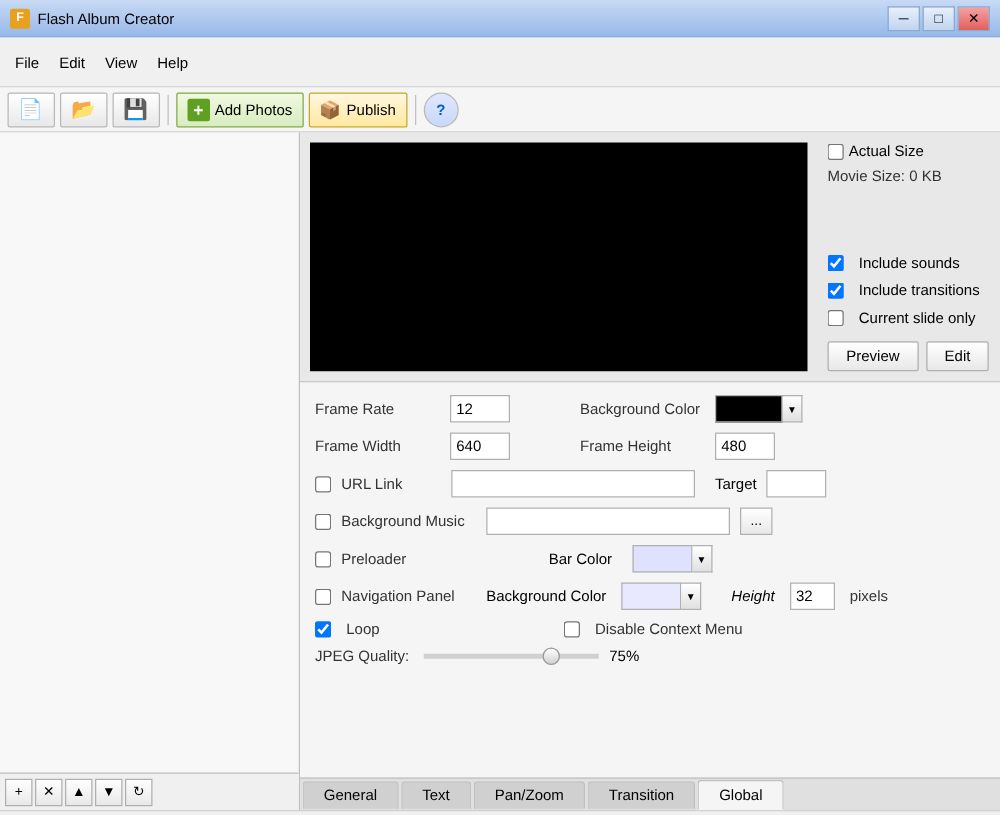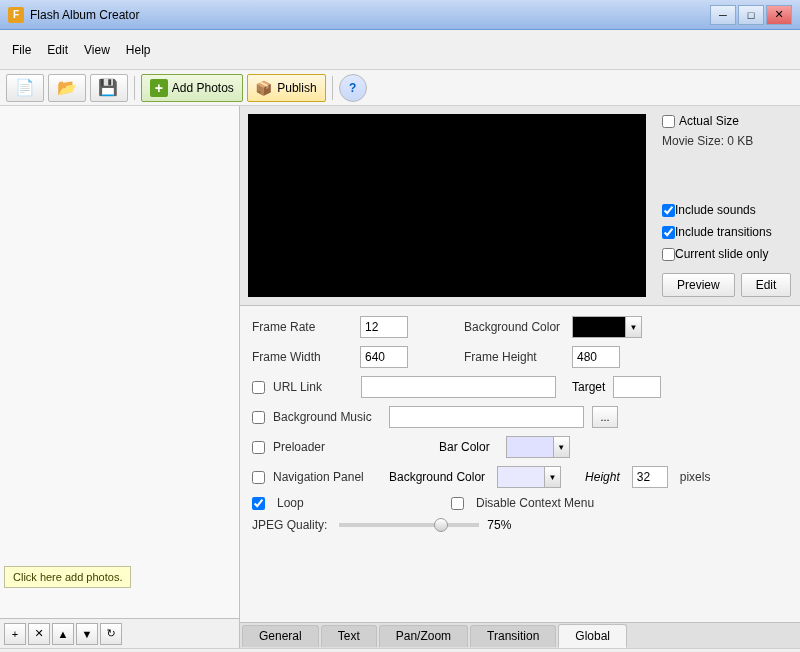--- a/index.html
+++ b/index.html
@@ -39,21 +39,21 @@
     
     .right-panel { flex: 1; display: flex; flex-direction: column; }
     
     
     .preview-area { display: flex; background: #e8e8e8; border-bottom: 1px solid #c0c0c0; }
     .preview-canvas { width: 398px; height: 183px; background: #000000; margin: 8px; flex-shrink: 0; }
     .preview-controls { flex: 1; padding: 8px; display: flex; flex-direction: column; gap: 6px; }
     .actual-size-row { display: flex; align-items: center; gap: 4px; }
     .movie-size-text { font-size: 12px; color: #333; }
     .spacer { flex: 1; }
-    .checkbox-row { display: flex; align-items: center; gap: 0; margin-bottom: 2px; }
+    .checkbox-row { display: flex; align-items: center; gap: 12px; margin-bottom: 2px; }
     .checkbox-row input[type=checkbox] { width: 13px; height: 13px; }
     .preview-buttons { display: flex; gap: 6px; margin-top: 4px; }
     .preview-btn { height: 24px; padding: 0 14px; border: 1px solid #b0b0b0; background: linear-gradient(to bottom, #ffffff, #e8e8e8); cursor: pointer; font-size: 12px; border-radius: 2px; }
     
     
     .settings-panel { flex: 1; background: #f5f5f5; padding: 10px 12px; }
     .settings-row { display: flex; align-items: center; margin-bottom: 8px; gap: 8px; }
     .settings-label { font-size: 12px; color: #333; min-width: 100px; }
     .settings-input { height: 22px; border: 1px solid #b0b0b0; background: white; padding: 0 4px; font-size: 12px; }
     .settings-input-sm { width: 48px; }
@@ -124,21 +124,20 @@
   </button>
   <div class="toolbar-sep"></div>
   <div class="help-btn">?</div>
 </div>
 
 <div class="main-layout">
 
   <div class="left-panel">
     <div class="photo-strip">
     </div>
-    <div class="click-hint">Click here add photos.</div>
     <div class="bottom-toolbar">
       <button class="small-btn">+</button>
       <button class="small-btn">✕</button>
       <button class="small-btn">▲</button>
       <button class="small-btn">▼</button>
       <button class="small-btn">↻</button>
     </div>
   </div>
 
   <div class="right-panel">

